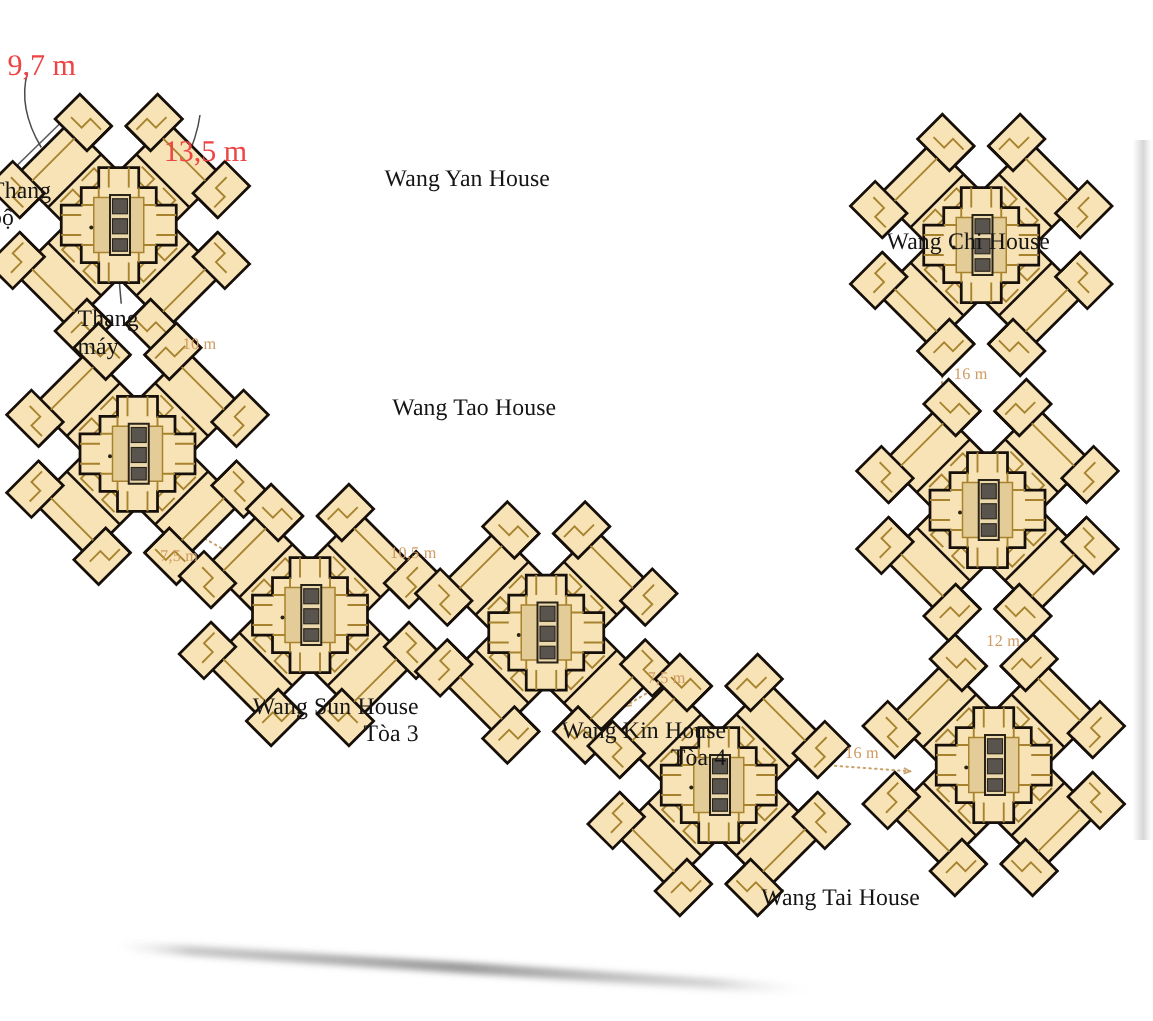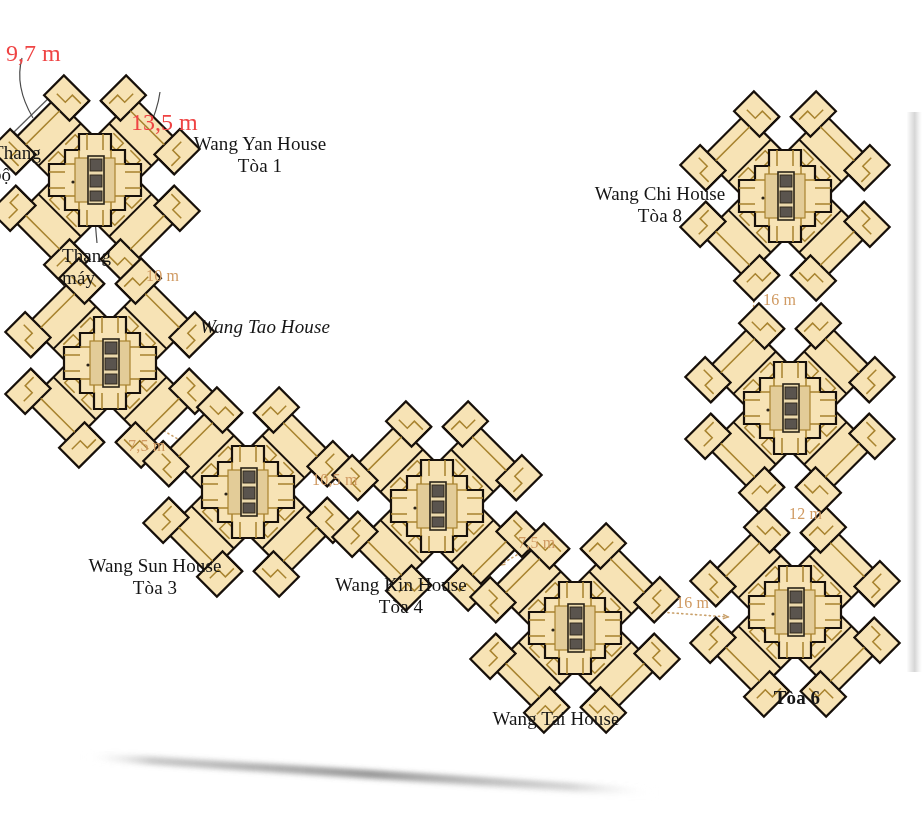--- a/index.html
+++ b/index.html
@@ -5,26 +5,26 @@
   html,body{margin:0;padding:0;background:#ffffff;}
   body{
     width:922px;height:817px;position:relative;overflow:hidden;
     font-family:"Liberation Serif","DejaVu Serif",serif;
     background:#ffffff;
   }
   #stage{position:absolute;left:0;top:0;width:922px;height:817px;}
   #svgroot{position:absolute;left:0;top:0;width:922px;height:817px;}
 
   .lbl{position:absolute;color:#151515;font-size:19px;line-height:22px;
-       text-align:center;white-space:nowrap;letter-spacing:0.1px;}
+       text-align:right;white-space:nowrap;letter-spacing:0.1px;}
   .lbl.bold{font-weight:bold;}
   .lbl .l2{display:block;}
 
   .dim{position:absolute;color:#ef4444;font-size:24px;white-space:nowrap;}
-  .dist{position:absolute;color:#D09A62;font-size:16px;white-space:nowrap;
+  .dist{position:absolute;color:#D09A62;font-size:13px;white-space:nowrap;
         letter-spacing:0.2px;}
 
   .edge-shadow{
     position:absolute;top:112px;right:0px;width:26px;height:560px;
     background:linear-gradient(to right,rgba(255,255,255,0) 0%,rgba(0,0,0,0.0) 40%,rgba(0,0,0,0.16) 72%,rgba(0,0,0,0.05) 88%,rgba(255,255,255,0) 100%);
     pointer-events:none;
   }
 </style>
 </head>
 <body>
@@ -234,33 +234,33 @@
         </g>
         <g transform="translate(785,196) scale(1)">
           <use href="#tower"></use>
         </g>
       </g>
   </svg>
 
   <div class="edge-shadow"></div>
 
   <div id="labels">
-      <div class="lbl" style="left: 80px; top: 133px; width: 360px;"><span>Wang Yan House</span><span class="l2">Tòa 1</span></div>
-      <div class="lbl" style="left: 85px; top: 316px; width: 360px; font-style: italic;"><span>Wang Tao House</span></div>
+      <div class="lbl" style="left: 80px; top: 133px; width: 360px;"><span>Wang Yan House</span></div>
+      <div class="lbl" style="left: 85px; top: 316px; width: 360px;"><span>Wang Tao House</span></div>
       <div class="lbl" style="left: -25px; top: 555px; width: 360px;"><span>Wang Sun House</span><span class="l2">Tòa 3</span></div>
       <div class="lbl" style="left: 221px; top: 574px; width: 360px;"><span>Wang Kin House</span><span class="l2">Tòa 4</span></div>
       <div class="lbl" style="left: 376px; top: 708px; width: 360px;"><span>Wang Tai House</span></div>
       <div class="lbl bold" style="left: 617px; top: 687px; width: 360px;"><span class="l2">Tòa 6</span></div>
       <div class="lbl" style="left: 472px; top: 385px; width: 360px;"></div>
-      <div class="lbl" style="left: 480px; top: 183px; width: 360px;"><span>Wang Chi House</span><span class="l2">Tòa 8</span></div>
+      <div class="lbl" style="left: 480px; top: 183px; width: 360px;"><span>Wang Chi House</span></div>
     </div>
   <div id="dists">
       <div class="dist" style="left: 146px; top: 267px; color: rgb(208, 154, 98);">10 m</div>
       <div class="dist" style="left: 128px; top: 437px; color: rgb(208, 154, 98);">7,5 m</div>
-      <div class="dist" style="left: 312px; top: 434px; color: rgb(208, 154, 98); margin-top: 37px;">10,5 m</div>
+      <div class="dist" style="left: 312px; top: 434px; color: rgb(208, 154, 98);">10,5 m</div>
       <div class="dist" style="left: 518px; top: 534px; color: rgb(208, 154, 98);">7,5 m</div>
       <div class="dist" style="left: 676px; top: 594px; color: rgb(208, 154, 98);">16 m</div>
       <div class="dist" style="left: 789px; top: 505px; color: rgb(208, 154, 98); text-align: center;">12 m</div>
       <div class="dist" style="left: 763px; top: 291px; color: rgb(208, 154, 98);">16 m</div>
     </div>
   <div id="dims">
       <div class="dim" style="left: 6px; top: 40px;">9,7 m</div>
       <div class="dim" style="left: 131px; top: 73px; margin-top: 36px;">13,5 m</div>
     </div>
   <div id="annots">

